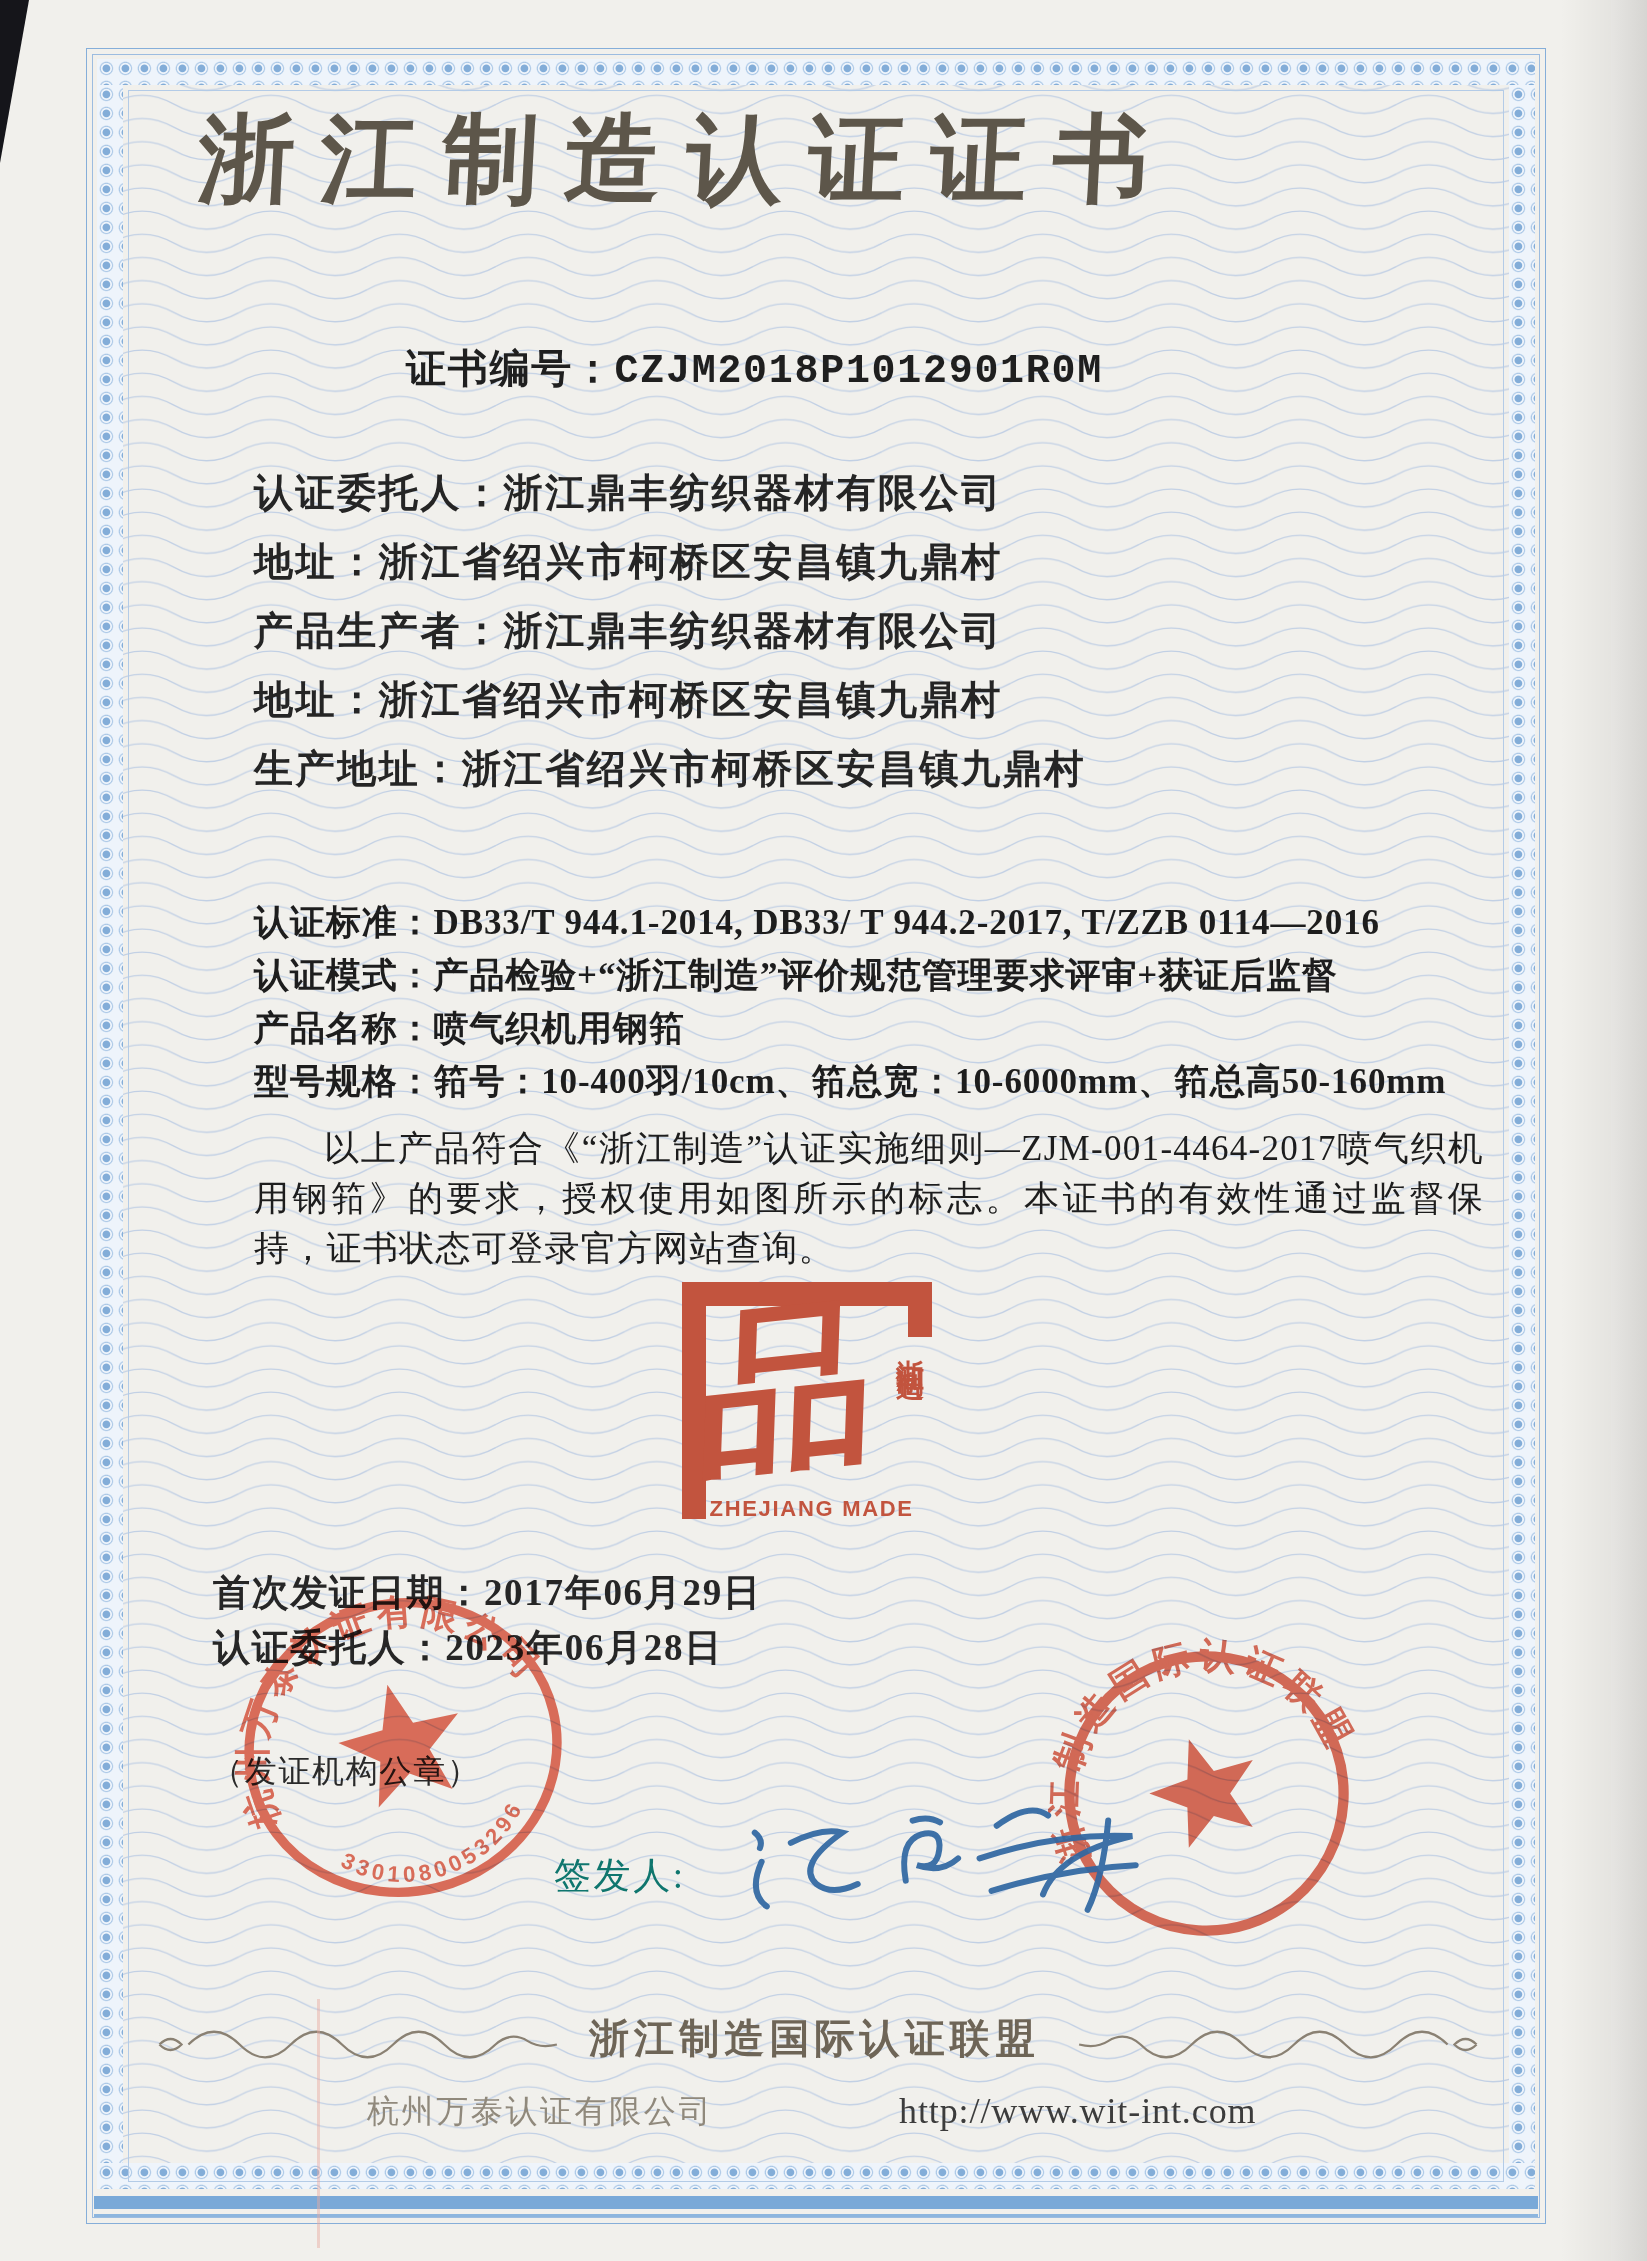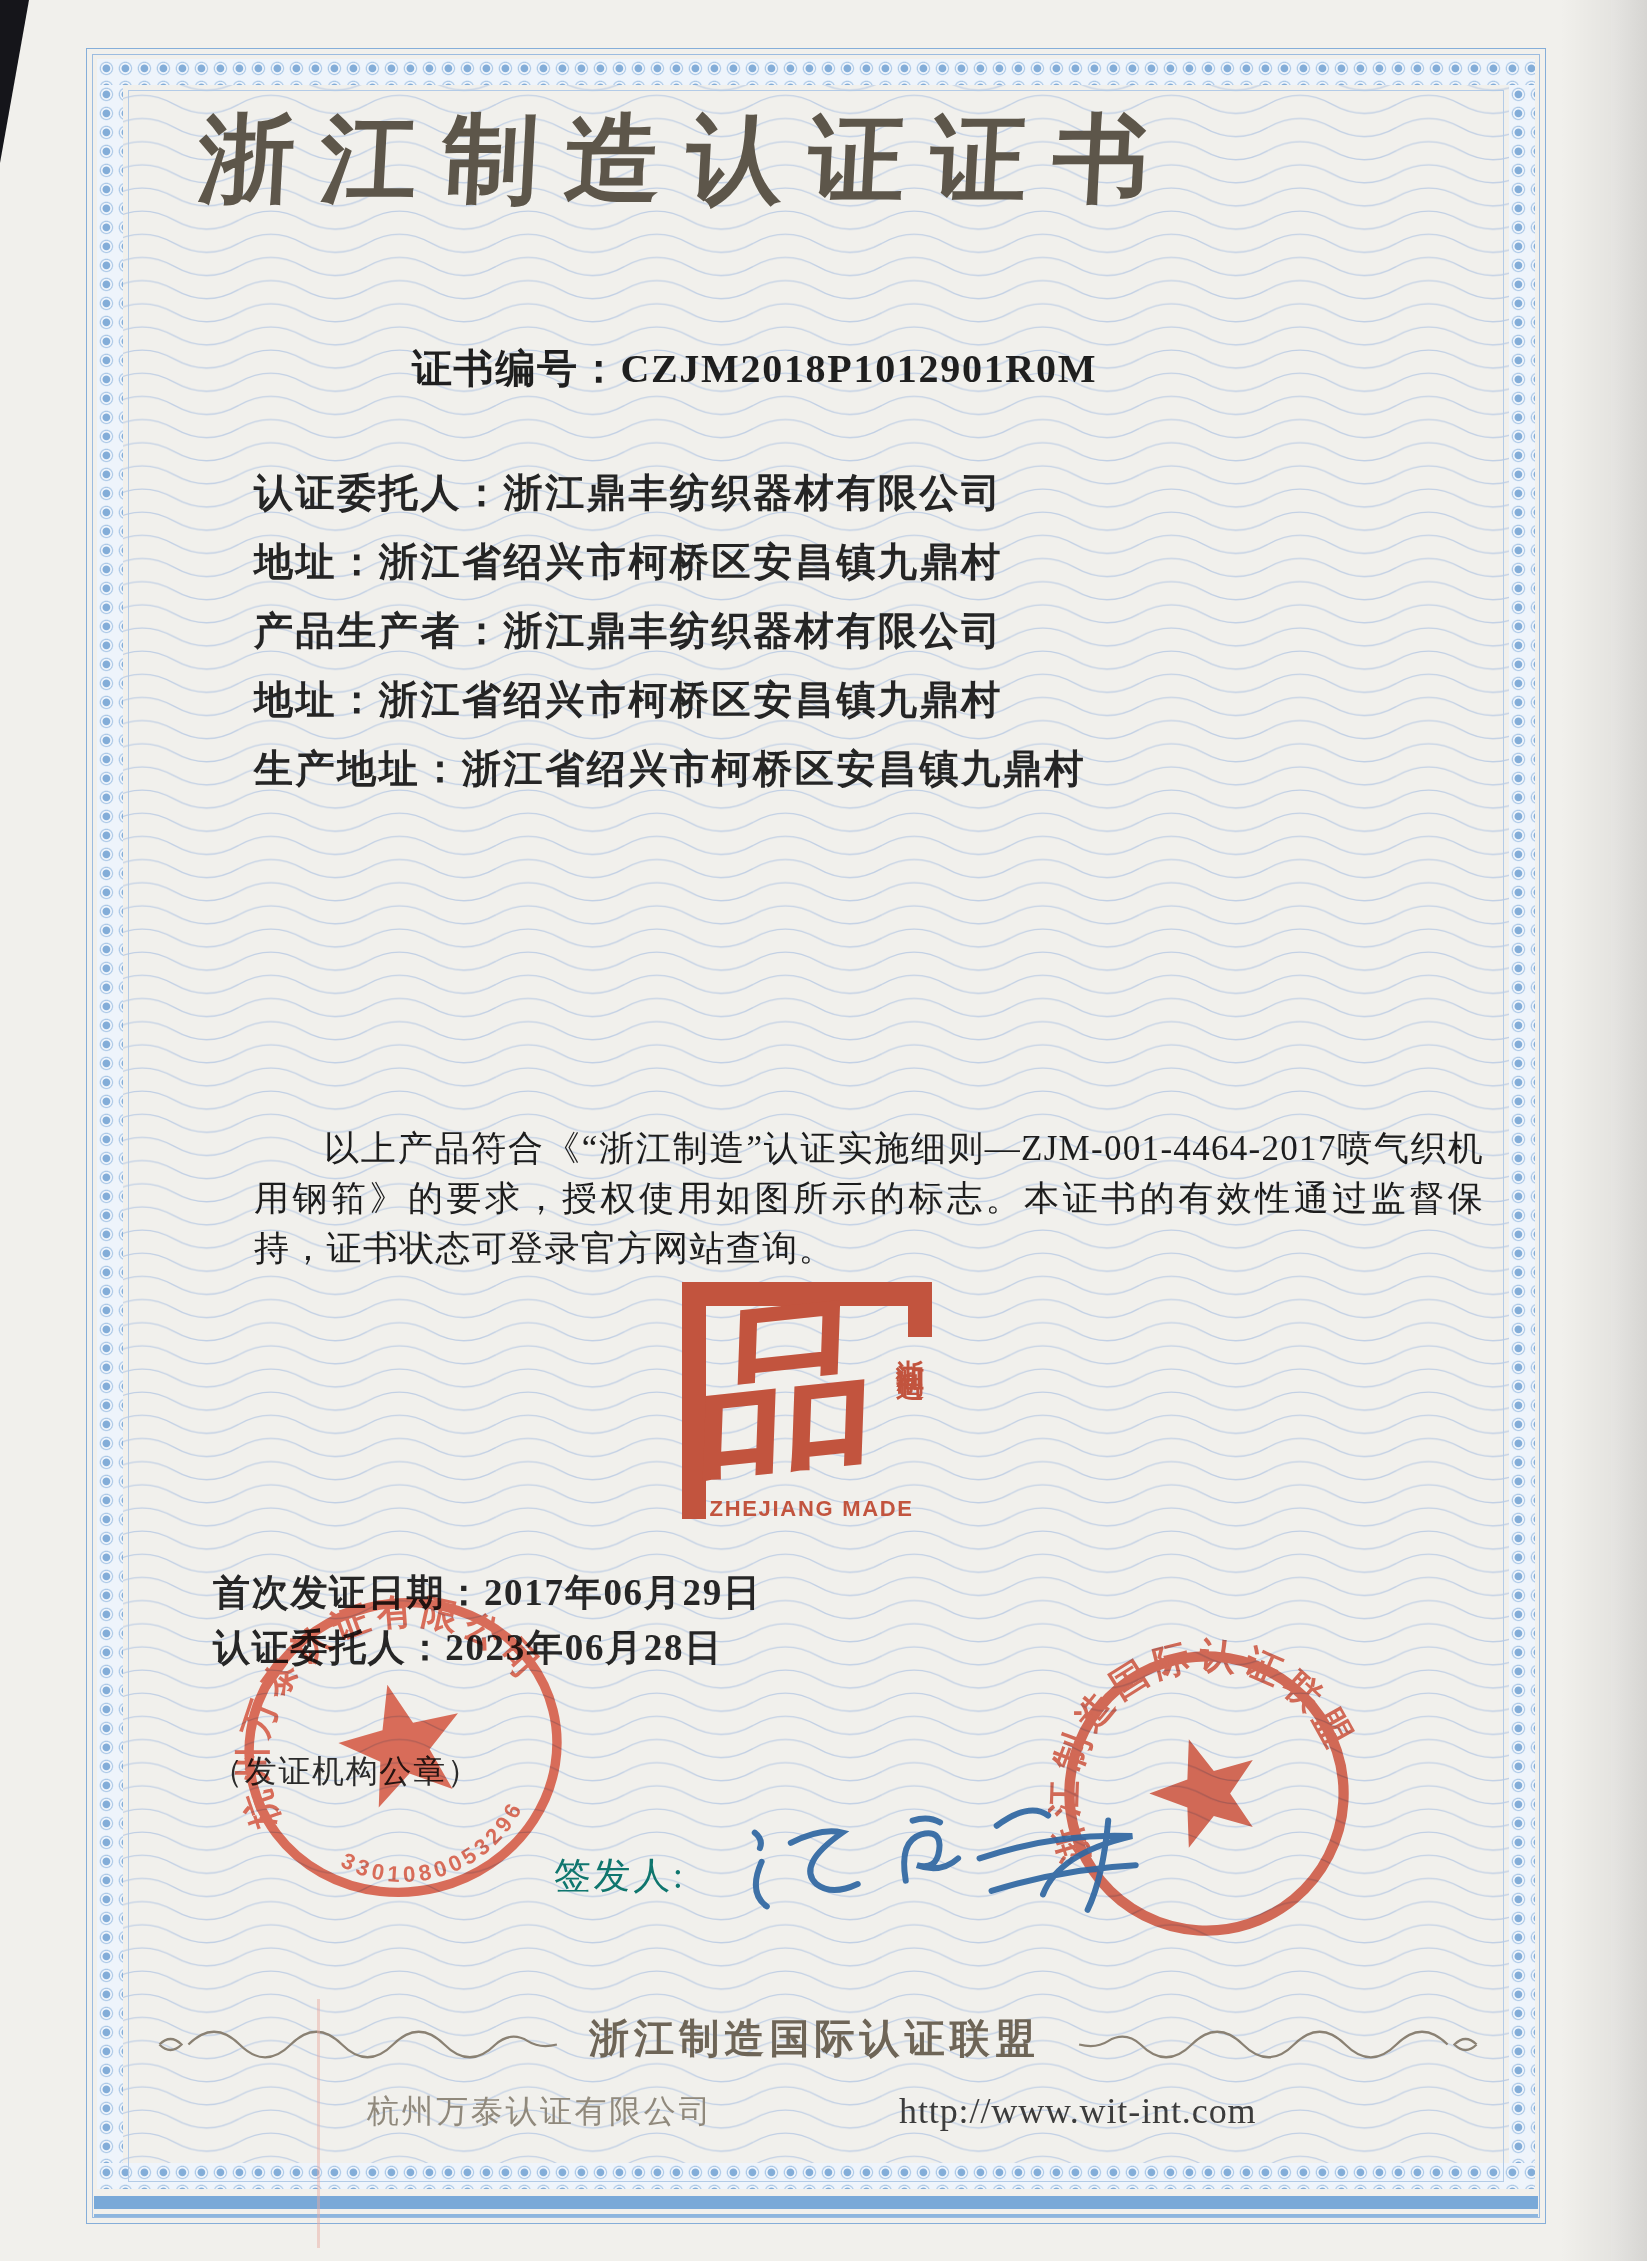--- a/index.html
+++ b/index.html
@@ -27,21 +27,21 @@
   .orn.r{right:10.3px;top:36px;bottom:60px;width:26px;}
   .heavy1{position:absolute;left:6.9px;right:6.9px;bottom:13.7px;height:13px;background:#79a9d8;}
   .heavy2{position:absolute;left:6.9px;right:6.9px;bottom:6px;height:3.4px;background:#8db6de;}
   .guilloche{position:absolute;left:110px;top:69px;z-index:0;}
 
   
   .abs{position:absolute;z-index:3;}
   .title{left:146px;top:96px;width:1081px;text-align:center;font-size:96px;font-weight:700;
         letter-spacing:26px;color:#5d564a;transform:skewX(-3deg);white-space:nowrap;}
   .certno{left:137px;top:341px;width:1235px;text-align:center;font-size:40px;font-weight:700;
-        font-family:Liberation Serif, serif;color:#1f1f1f;letter-spacing:1.7px;}
+        font-family:Liberation Mono, monospace;color:#1f1f1f;letter-spacing:1.7px;}
   .info{left:254px;top:458px;font-family:"Liberation Sans",sans-serif;font-weight:700;
         font-size:39px;line-height:69px;color:#252525;letter-spacing:2.6px;}
   .specs{left:254px;top:896px;font-size:35px;font-weight:700;line-height:53px;
         color:#1d1d1d;letter-spacing:0.9px;}
   .statement{left:254px;top:1124px;width:1230px;font-size:35px;line-height:50px;
         color:#1d1d1d;text-align:justify;text-indent:2em;letter-spacing:1.3px;}
   .dates{left:213px;top:1565px;font-size:37px;line-height:55px;font-weight:600;
         color:#262626;letter-spacing:1.7px;}
   .seal-note{left:211px;top:1750px;font-size:32px;color:#2a2a2a;letter-spacing:1.7px;}
   .issuer{left:554px;top:1851px;font-size:37px;color:#0f766e;letter-spacing:2.6px;}
@@ -101,20 +101,26 @@
   <div class="abs certno">证书编号：CZJM2018P1012901R0M</div>
 
   <div class="abs info">
     <div>认证委托人：浙江鼎丰纺织器材有限公司</div>
     <div>地址：浙江省绍兴市柯桥区安昌镇九鼎村</div>
     <div>产品生产者：浙江鼎丰纺织器材有限公司</div>
     <div>地址：浙江省绍兴市柯桥区安昌镇九鼎村</div>
     <div>生产地址：浙江省绍兴市柯桥区安昌镇九鼎村</div>
   </div>
 
+  <div class="abs specs">
+    <div>认证标准：DB33/T 944.1-2014, DB33/ T 944.2-2017, T/ZZB 0114—2016</div>
+    <div>认证模式：产品检验+“浙江制造”评价规范管理要求评审+获证后监督</div>
+    <div>产品名称：喷气织机用钢筘</div>
+    <div>型号规格：筘号：10-400羽/10cm、筘总宽：10-6000mm、筘总高50-160mm</div>
+  </div>
 
   <div class="abs statement">以上产品符合《“浙江制造”认证实施细则—ZJM-001-4464-2017喷气织机用钢筘》的要求，授权使用如图所示的标志。本证书的有效性通过监督保持，证书状态可登录官方网站查询。</div>
 
   <div class="logo">
     <div class="bar bar-top"></div>
     <div class="bar bar-left"></div>
     <div class="bar bar-stub"></div>
     <div class="pin">品</div>
     <div class="side">浙江制造</div>
     <div class="caption">ZHEJIANG MADE</div>

